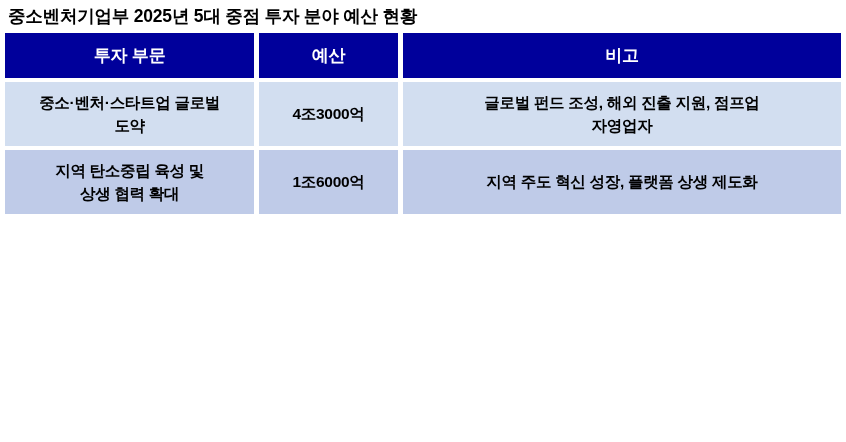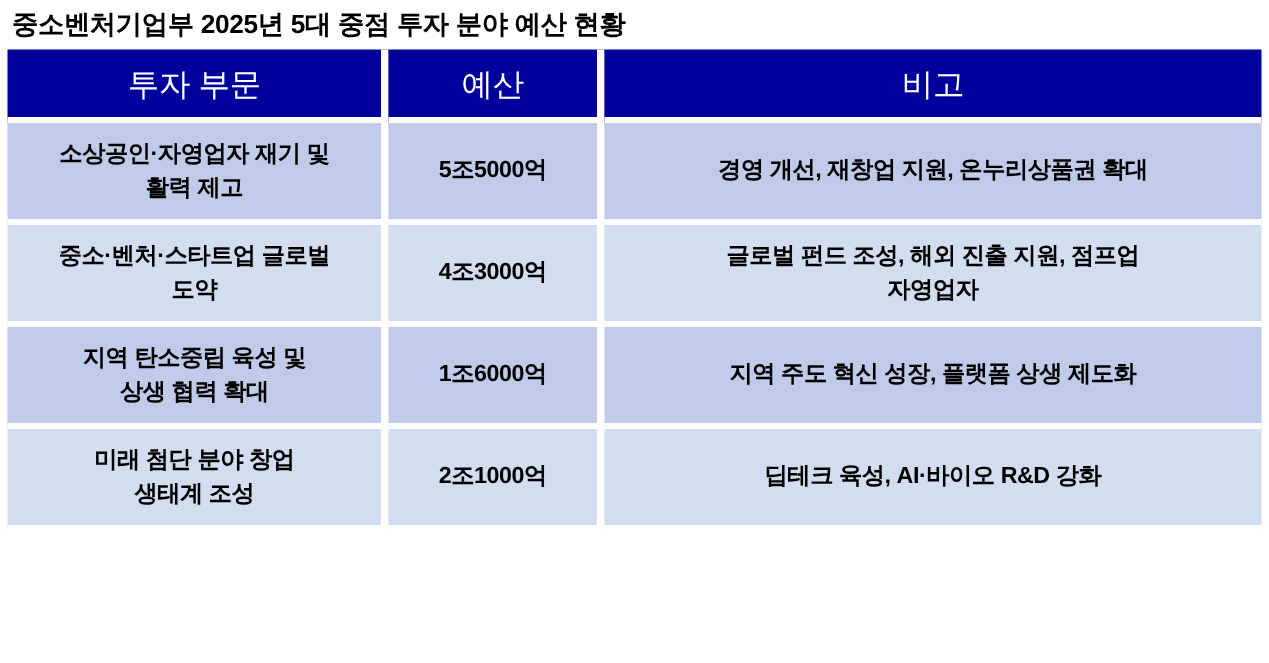--- a/index.html
+++ b/index.html
@@ -50,22 +50,22 @@
   .table td.last-col, .table th.last-col {
     border-right: none;
   }
   .table tr.row-last td {
     border-bottom: none;
   }
   thead th {
     height: 49px;
     background: #00009b;
     color: #ffffff;
-    font-size: 21px;
-    font-weight: normal;
+    font-size: 17px;
+    font-weight: bold;
     letter-spacing: -0.2px;
   }
   tbody td {
     height: 68px;
     font-size: 15.5px;
     font-weight: bold;
     color: #000000;
     letter-spacing: -0.3px;
     line-height: 1.5;
   }
@@ -98,32 +98,20 @@
       <col class="col-remarks">
     </colgroup>
     <thead>
       <tr>
         <th>투자 부문</th>
         <th>예산</th>
         <th class="last-col">비고</th>
       </tr>
     </thead>
     <tbody>
-      <tr class="row-odd">
-        <td>
-            <span class="cell-inner">소상공인·자영업자 재기 및
-활력 제고</span>
-          </td>
-        <td>
-            <span class="cell-inner">5조5000억</span>
-          </td>
-        <td class="last-col">
-            <span class="cell-inner">경영 개선, 재창업 지원, 온누리상품권 확대</span>
-          </td>
-      </tr>
       <tr class="row-even">
         <td>
             <span class="cell-inner">중소·벤처·스타트업 글로벌
 도약</span>
           </td>
         <td>
             <span class="cell-inner">4조3000억</span>
           </td>
         <td class="last-col">
             <span class="cell-inner">글로벌 펀드 조성, 해외 진출 지원, 점프업
@@ -135,28 +123,16 @@
             <span class="cell-inner">지역 탄소중립 육성 및
 상생 협력 확대</span>
           </td>
         <td>
             <span class="cell-inner">1조6000억</span>
           </td>
         <td class="last-col">
             <span class="cell-inner">지역 주도 혁신 성장, 플랫폼 상생 제도화</span>
           </td>
       </tr>
-      <tr class="row-even">
-        <td>
-            <span class="cell-inner">미래 첨단 분야 창업
-생태계 조성</span>
-          </td>
-        <td>
-            <span class="cell-inner">2조1000억</span>
-          </td>
-        <td class="last-col">
-            <span class="cell-inner">딥테크 육성, AI·바이오 R&amp;D 강화</span>
-          </td>
-      </tr>
     </tbody>
   </table>
 
 </div>
 
 </body></html>

